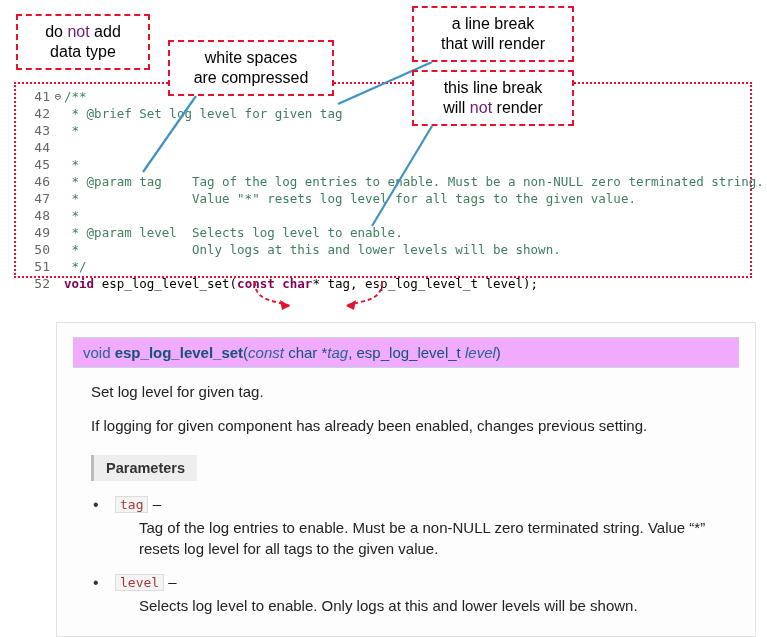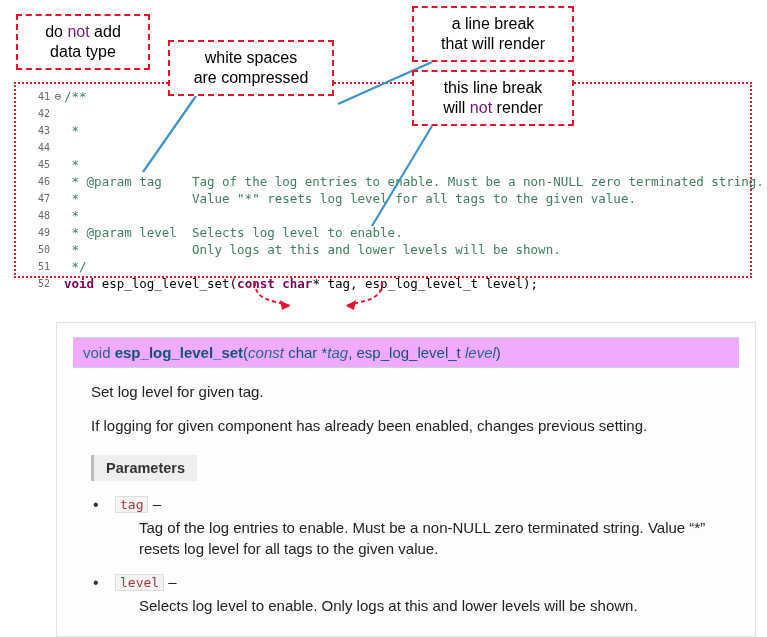--- a/index.html
+++ b/index.html
@@ -58,21 +58,21 @@
     font-size: 12.5px;
     line-height: 17px;
     white-space: pre;
   }
   .gutter {
     width: 34px;
     min-width: 34px;
     text-align: right;
     color: #666666;
     font-family: "DejaVu Sans Mono", monospace;
-    font-size: 10px;
+    font-size: 13px;
     padding-right: 2px;
     user-select: none;
   }
   .fold {
     width: 12px;
     min-width: 12px;
     text-align: center;
     color: #555555;
     font-size: 11px;
   }
@@ -184,21 +184,21 @@
 <div class="callout" id="callout-break-no">
   <span>this line break</span><br>
   <span>will </span><span class="hl">not</span><span> render</span>
 </div>
 
 <div id="code-block">
   <div class="code-row">
     <span class="gutter">41</span><span class="fold">⊖</span><span class="code-text c-doc">/**</span>
   </div>
   <div class="code-row">
-    <span class="gutter">42</span><span class="fold"></span>
+    <span class="gutter">42</span><span class="fold"></span><span class="code-text c-doc"> * @brief Set log level for given tag</span>
   </div>
   <div class="code-row">
     <span class="gutter">43</span><span class="fold"></span><span class="code-text c-doc"> *</span>
   </div>
   <div class="code-row">
     <span class="gutter">44</span><span class="fold"></span>
   </div>
   <div class="code-row">
     <span class="gutter">45</span><span class="fold"></span><span class="code-text c-doc"> *</span>
   </div>

